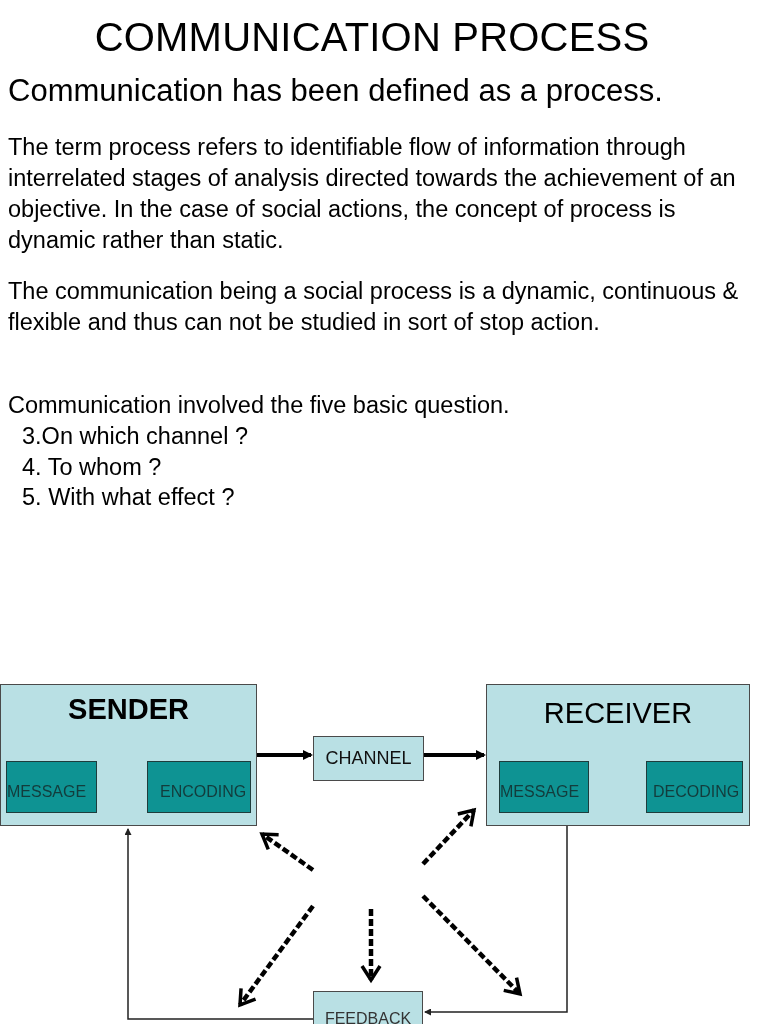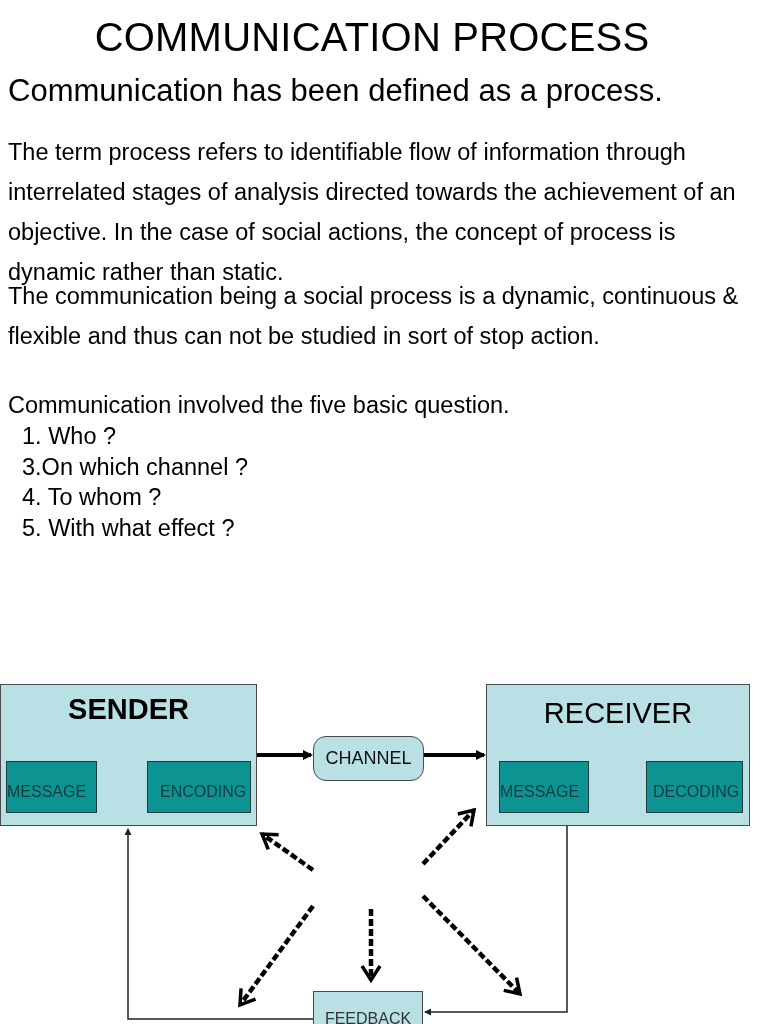--- a/index.html
+++ b/index.html
@@ -27,21 +27,21 @@
     .subtitle {
       position: absolute;
       left: 8px; top: 72px;
       font-size: 31px;
       line-height: 38px;
     }
     .para {
       position: absolute;
       left: 8px;
       font-size: 23.5px;
-      line-height: 40px;
+      line-height: 31px;
       width: 760px;
     }
     .para1 { top: 132px; }
     .para2 { top: 276px; }
     .questions {
       position: absolute;
       left: 8px; top: 390px;
       font-size: 23.5px;
       line-height: 30.8px;
     }
@@ -95,21 +95,21 @@
       position: absolute;
       left: 0; top: 12px; width: 100%;
       text-align: center;
       font-size: 29px;
     }
     .s-msg { left: 6px; top: 761px; width: 91px; height: 52px; }
     .s-enc { left: 147px; top: 761px; width: 104px; height: 52px; }
     .r-msg { left: 499px; top: 761px; width: 90px; height: 52px; }
     .r-dec { left: 646px; top: 761px; width: 97px; height: 52px; }
 
-    .channel { left: 313px; top: 736px; width: 111px; height: 45px; border-radius: 13px; }
+    .channel { left: 313px; top: 736px; width: 111px; height: 45px; }
     .noise { left: 313px; top: 857px; width: 110px; height: 52px; }
     .feedback { left: 313px; top: 991px; width: 110px; height: 50px; }
     .small-label {
       position: absolute;
       left: 0; width: 100%;
       text-align: center;
       font-size: 18px;
       color: #111;
     }
     .channel .small-label { top: 11px; }
@@ -125,21 +125,20 @@
 <body>
 
 <div class="title">COMMUNICATION PROCESS</div>
 <div class="subtitle">Communication has been defined as a process.</div>
 <div class="para para1">The term process refers to identifiable flow of information through interrelated stages of analysis  directed towards the achievement of an objective. In the case of social actions, the concept of process is dynamic rather than static.</div>
 <div class="para para2">The communication being a social process is a dynamic, continuous &amp; flexible and thus can not be studied in sort of stop action.</div>
 
 <div class="questions">
   <div>Communication involved the five basic question.</div>
   <ul class="q-list">
-    <li>1. Who ?</li>
     <li>3.On which channel ?</li>
     <li>4. To whom ?</li>
     <li>5. With what effect ?</li>
   </ul>
 </div>
 
 <div class="diagram">
 
   <svg class="arrows" width="768" height="1024" viewBox="0 0 768 1024">
     <defs>

